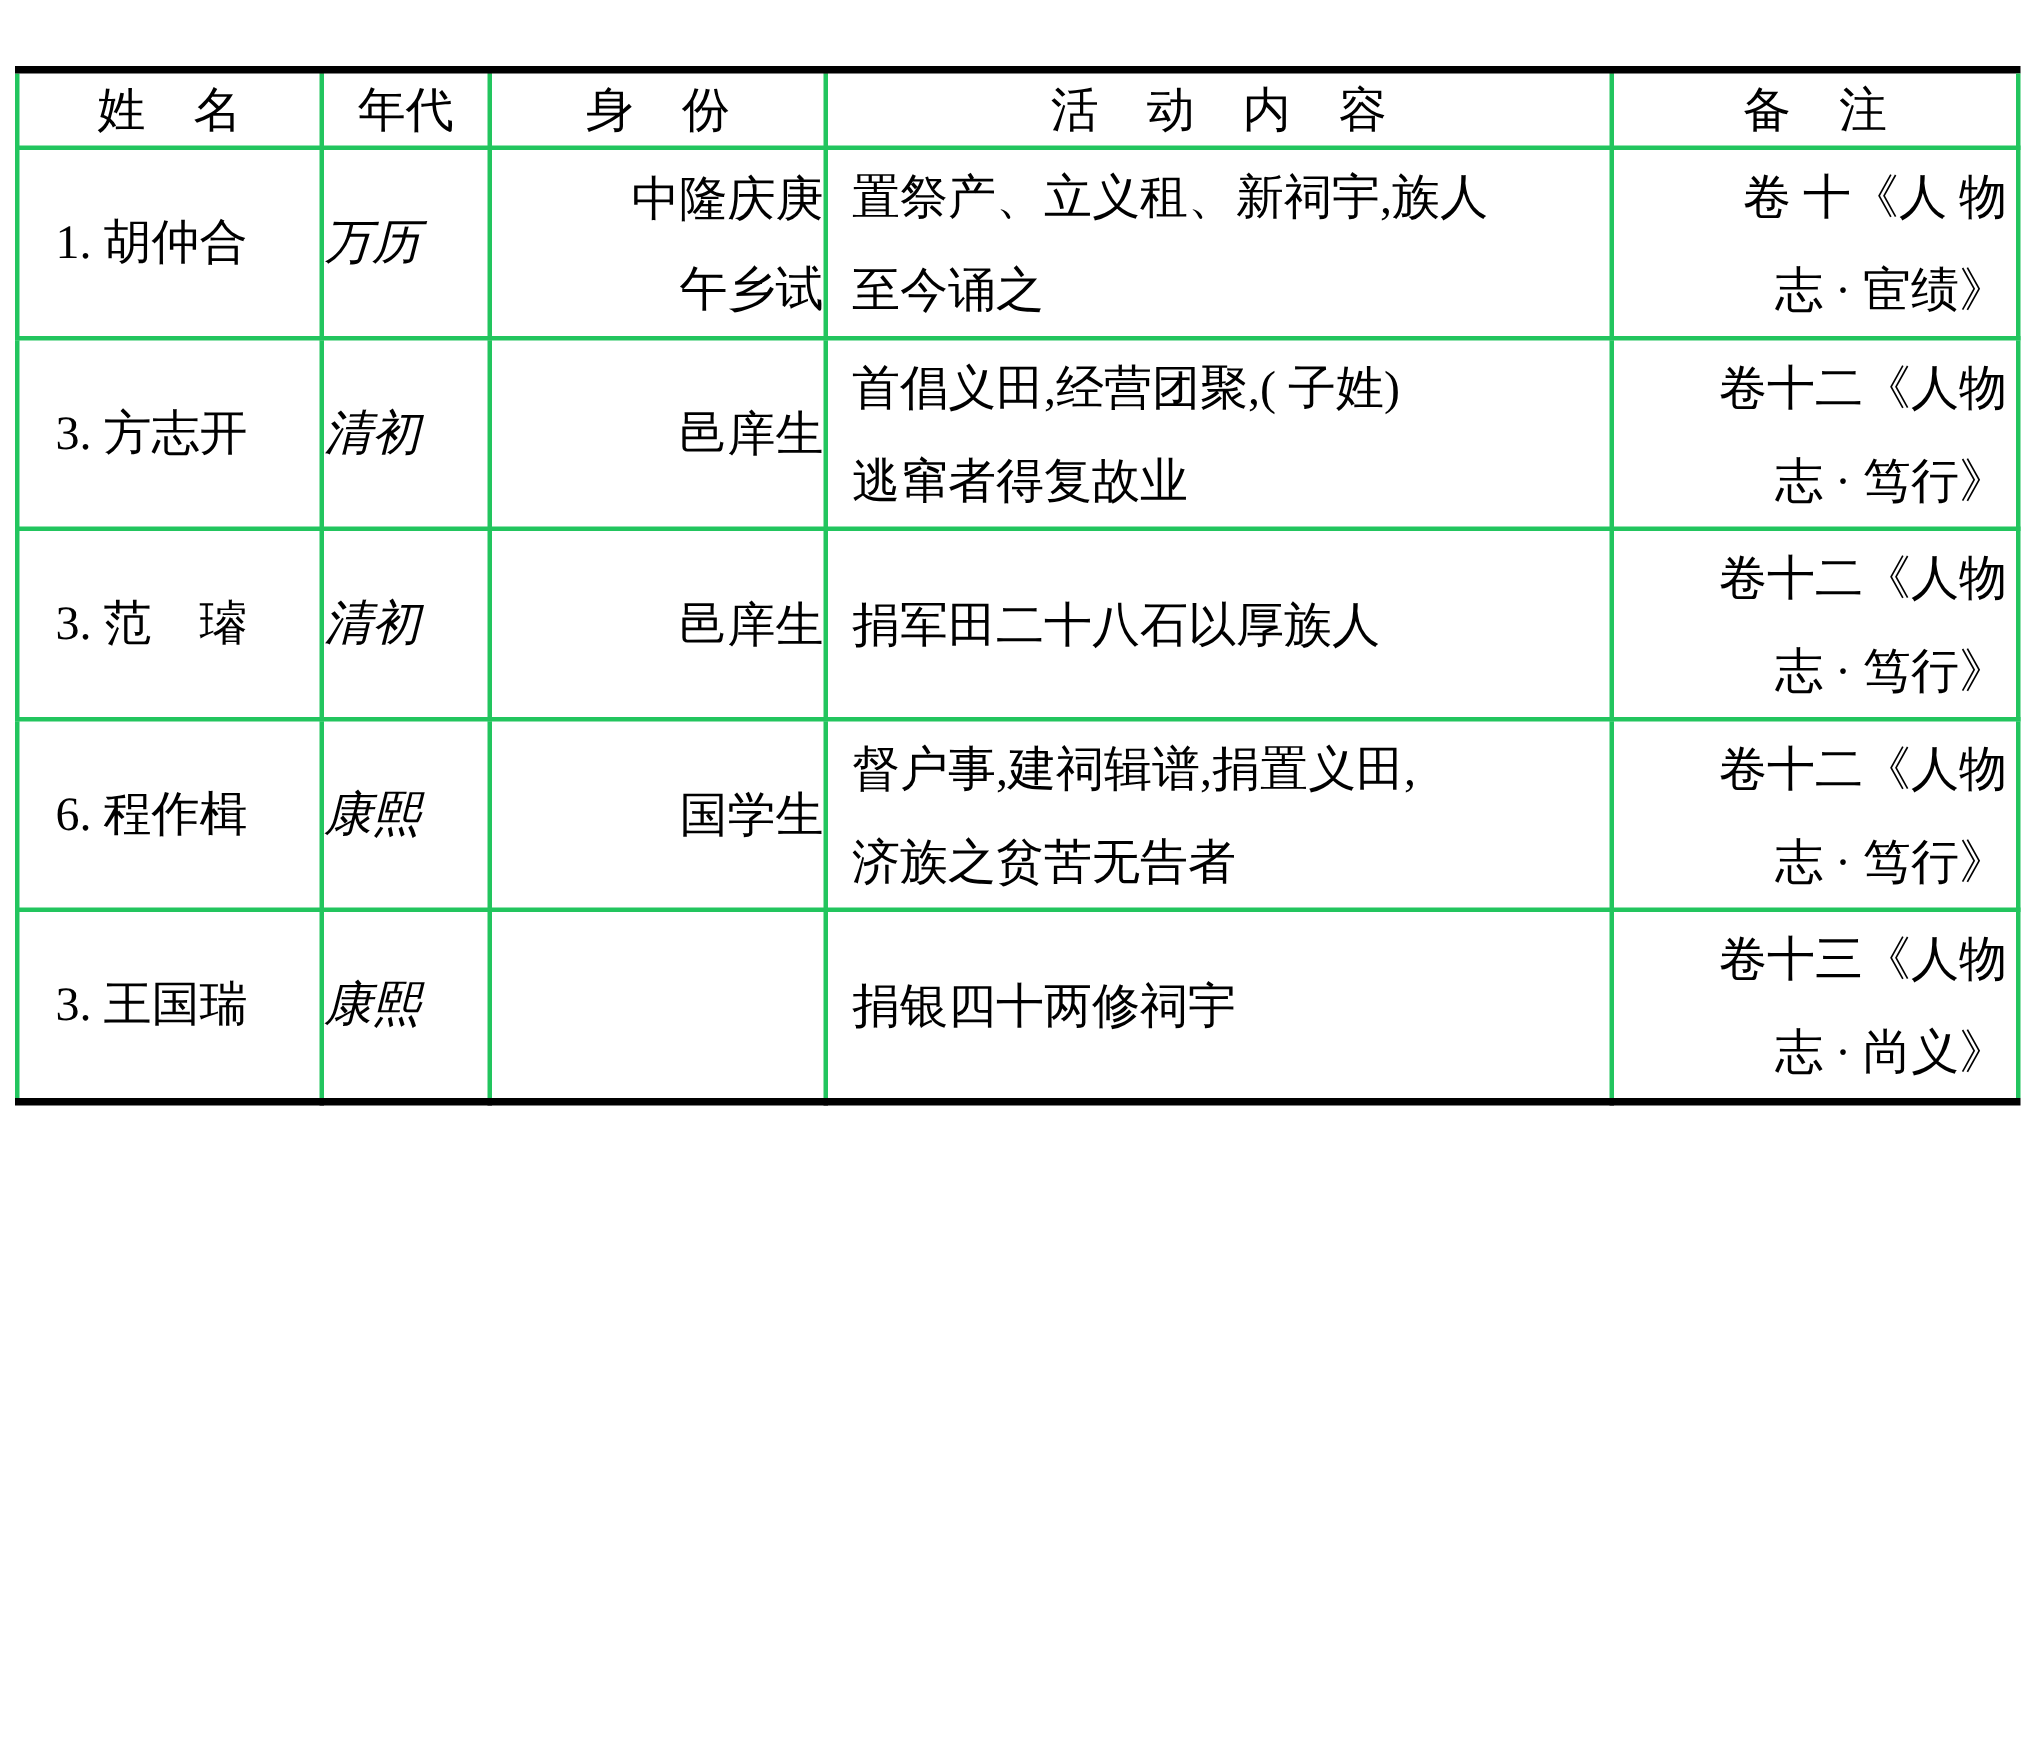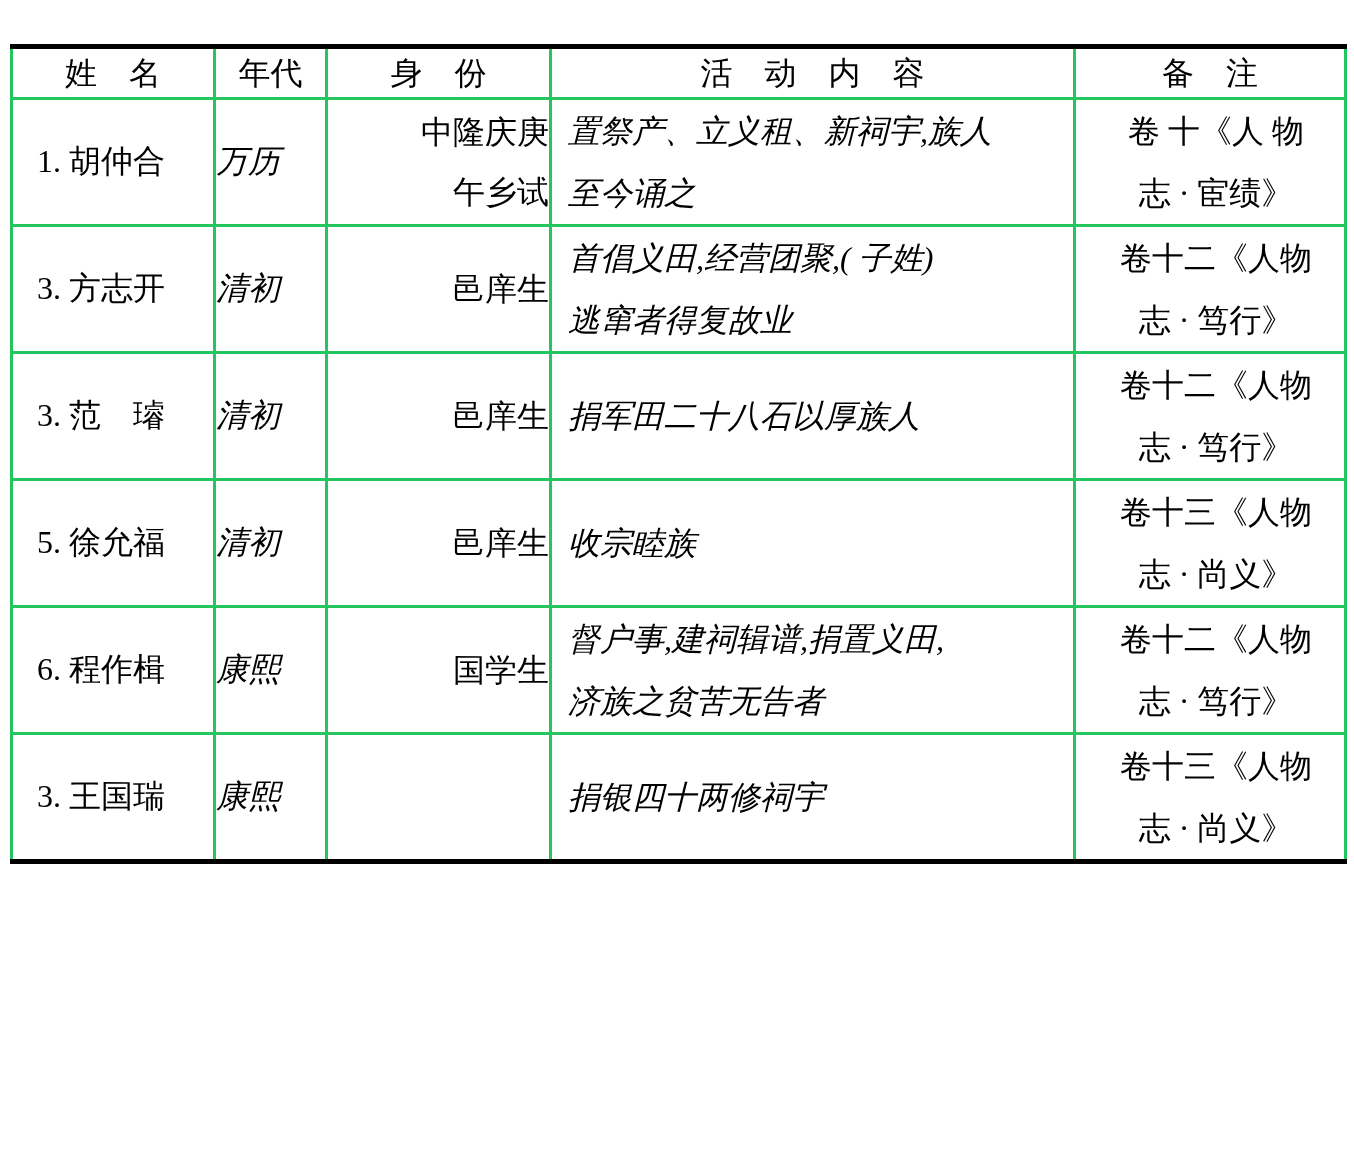--- a/index.html
+++ b/index.html
@@ -54,24 +54,23 @@
     text-align: right;
     white-space: pre-line;
     line-height: 60px;
   }
   td.c-activity {
     text-align: left;
     padding-left: 16px;
     padding-right: 8px;
     white-space: pre-line;
     line-height: 62px;
-    font-style: italic;
   }
   td.c-note {
-    text-align: center;
+    text-align: right;
     padding-left: 18px;
     padding-right: 6px;
     white-space: pre-line;
     line-height: 62px;
   }
 </style>
 </head>
 <body>
 
 <div class="table-wrap">
@@ -112,28 +111,20 @@
     </tr>
     <tr class="data-row">
       <td class="c-name">3. 范　璿</td>
       <td class="c-era">清初</td>
       <td class="c-identity">邑庠生</td>
       <td class="c-activity">捐军田二十八石以厚族人</td>
       <td class="c-note">卷十二《人物
 志 · 笃行》</td>
     </tr>
     <tr class="data-row">
-      <td class="c-name">5. 徐允福</td>
-      <td class="c-era">清初</td>
-      <td class="c-identity">邑庠生</td>
-      <td class="c-activity">收宗睦族</td>
-      <td class="c-note">卷十三《人物
-志 · 尚义》</td>
-    </tr>
-    <tr class="data-row">
       <td class="c-name">6. 程作楫</td>
       <td class="c-era">康熙</td>
       <td class="c-identity">国学生</td>
       <td class="c-activity">督户事,建祠辑谱,捐置义田,
 济族之贫苦无告者</td>
       <td class="c-note">卷十二《人物
 志 · 笃行》</td>
     </tr>
     <tr class="data-row">
       <td class="c-name">3. 王国瑞</td>

